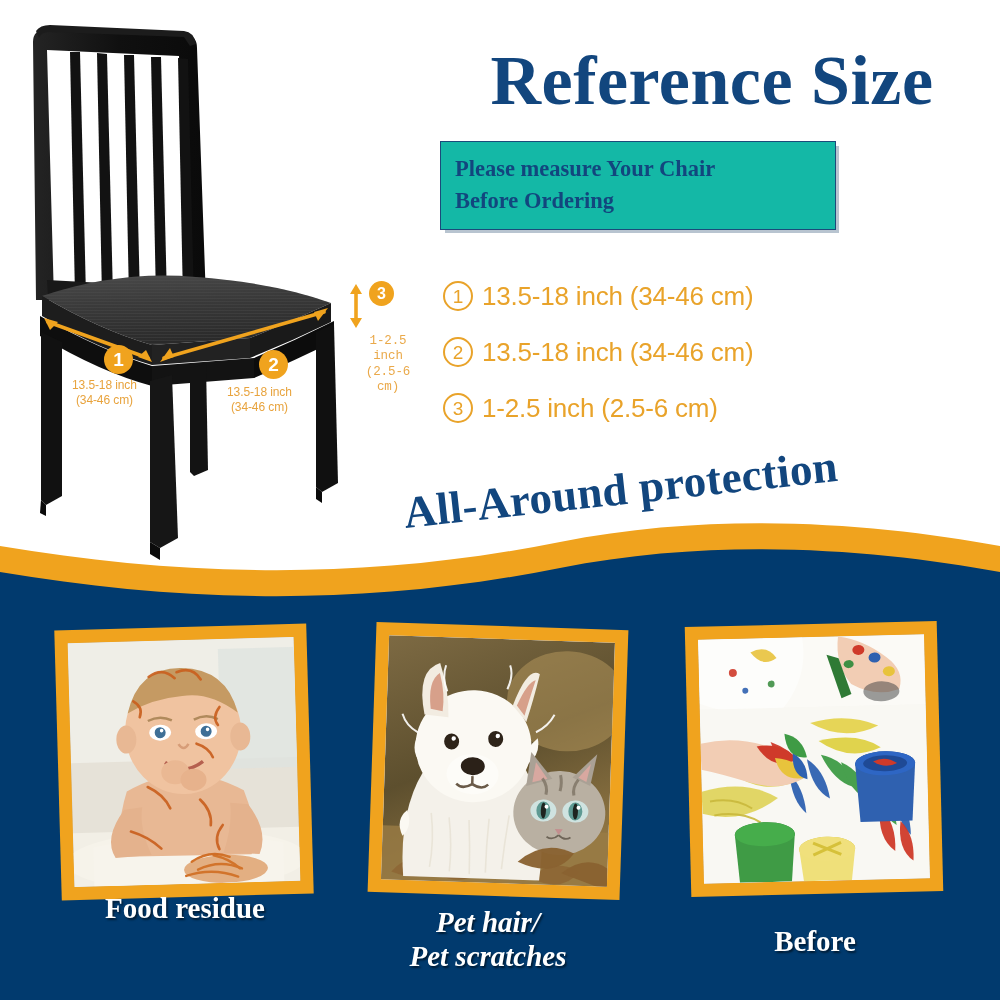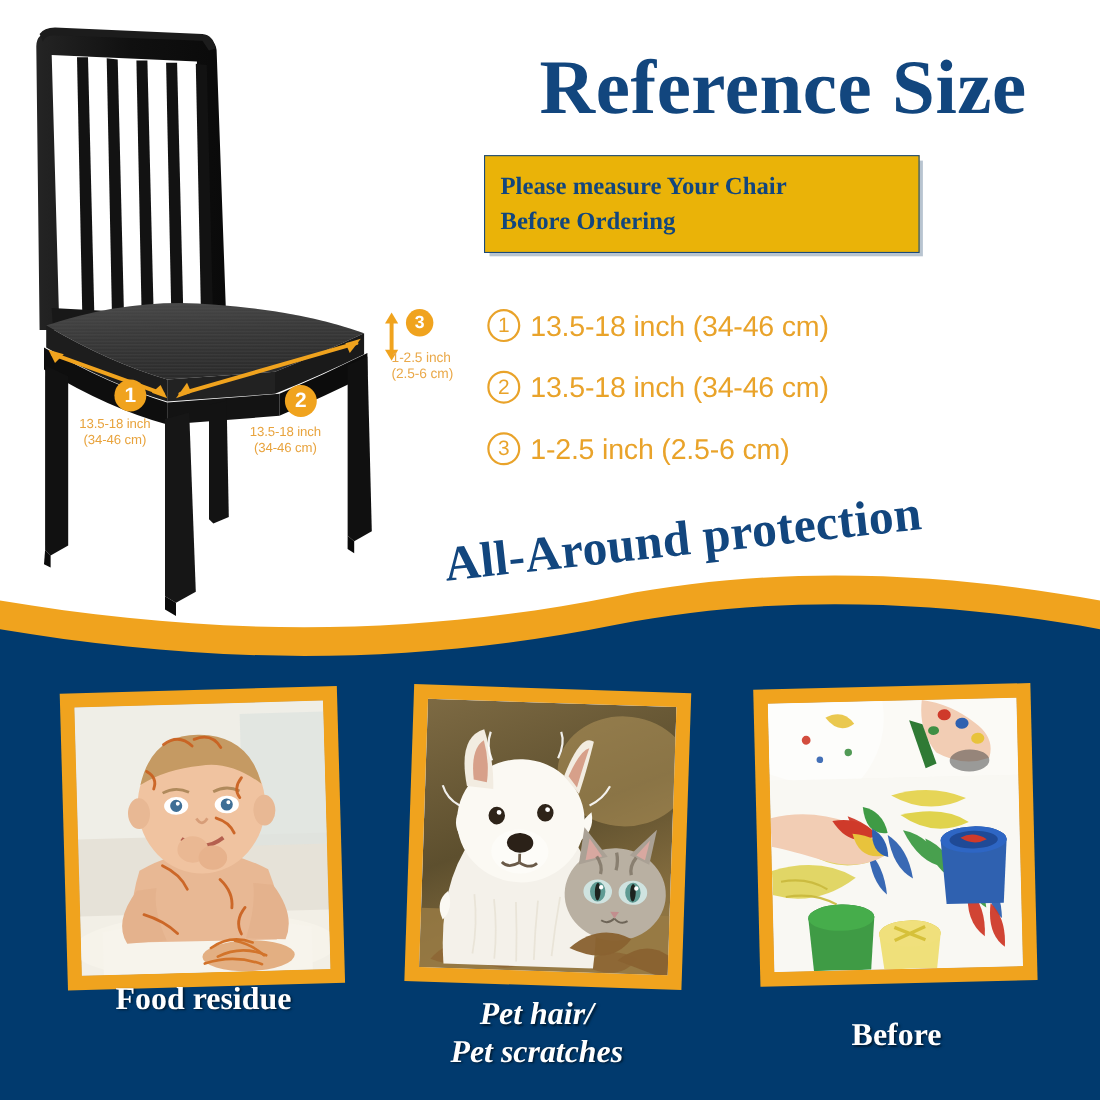--- a/index.html
+++ b/index.html
@@ -75,21 +75,21 @@
     font-size: 70px;
     letter-spacing: 0.5px;
     line-height: 1.05;
   }
   .measure-box {
     position: absolute;
     left: 440px; top: 141px;
     width: 396px;
     padding: 11px 12px 12px 14px;
     border: 1.5px solid #1b4a7a;
-    background: #eab308;
+    background: #14b8a6;
     box-shadow: 4px 4px 0 -1px rgba(20,60,100,0.30);
     box-sizing: border-box;
   }
   .measure-box-text {
     color: #12467e;
     font-family: "Liberation Serif", serif;
     font-weight: 700;
     font-size: 22.5px;
     line-height: 1.42;
     white-space: pre-line;
@@ -275,21 +275,21 @@
 
       <div class="circle-badge" style="left:104px; top:345px;">1</div>
       <div class="dim-label" style="left:72px; top:378px; text-align:center;">13.5-18 inch
 (34-46 cm)</div>
 
       <div class="circle-badge" style="left:259px; top:350px;">2</div>
       <div class="dim-label" style="left:227px; top:385px; text-align:center;">13.5-18 inch
 (34-46 cm)</div>
 
       <div class="circle-badge sm" style="left:369px; top:281px;">3</div>
-      <div class="dim-label small" style="left:356px; top:318px; text-align:left;">1-2.5 inch
+      <div class="dim-label small" style="left:356px; top:334px; text-align:center;font-family:Liberation Mono, monospace;">1-2.5 inch
 (2.5-6 cm)</div>
     </div>
 
     <div class="headline">Reference Size</div>
 
     <div class="measure-box">
       <div class="measure-box-text">Please measure Your Chair
 Before Ordering</div>
     </div>
 

